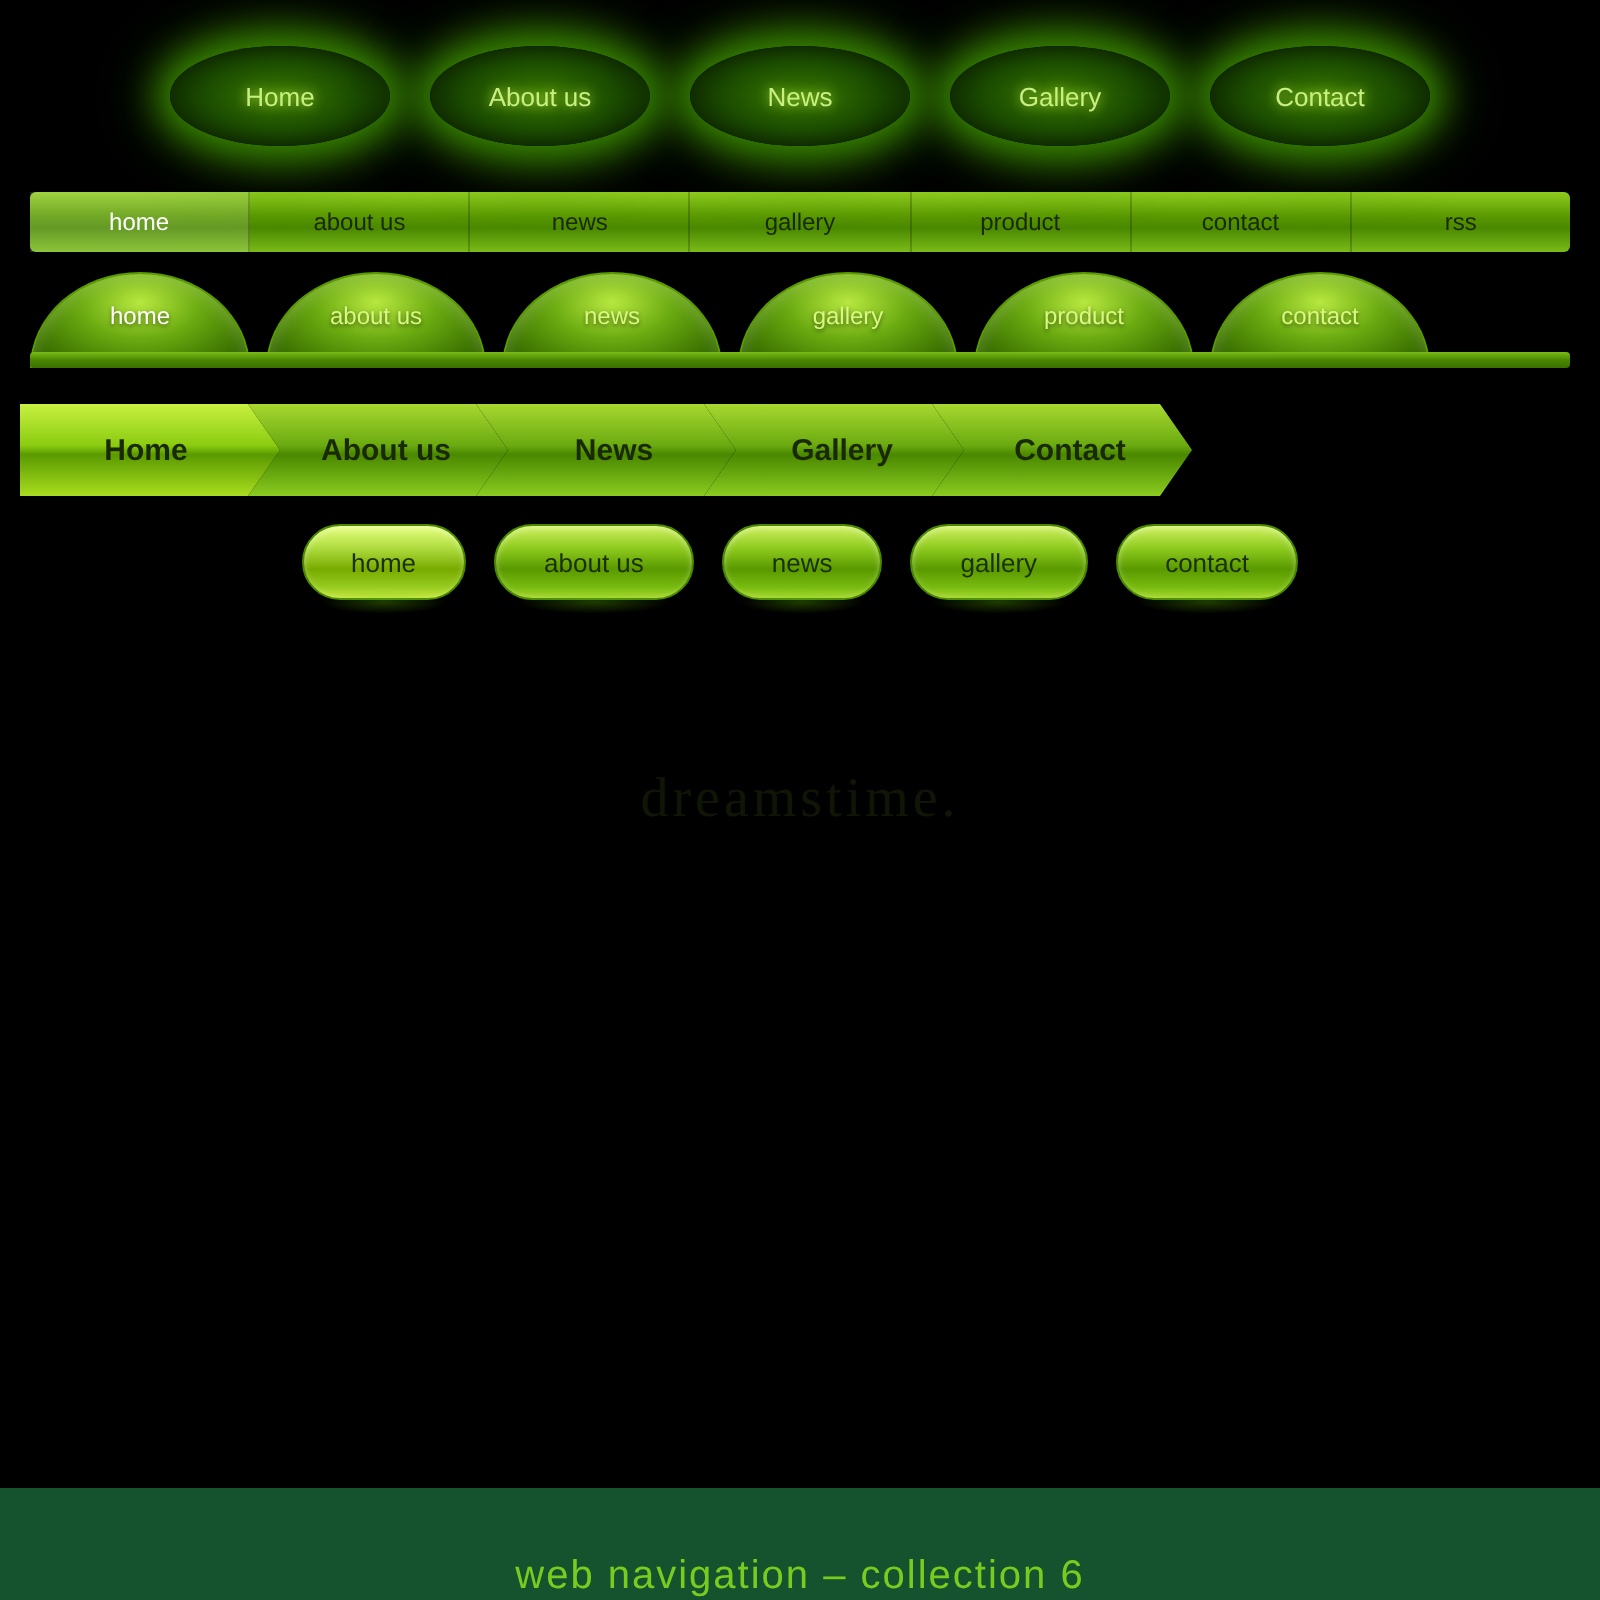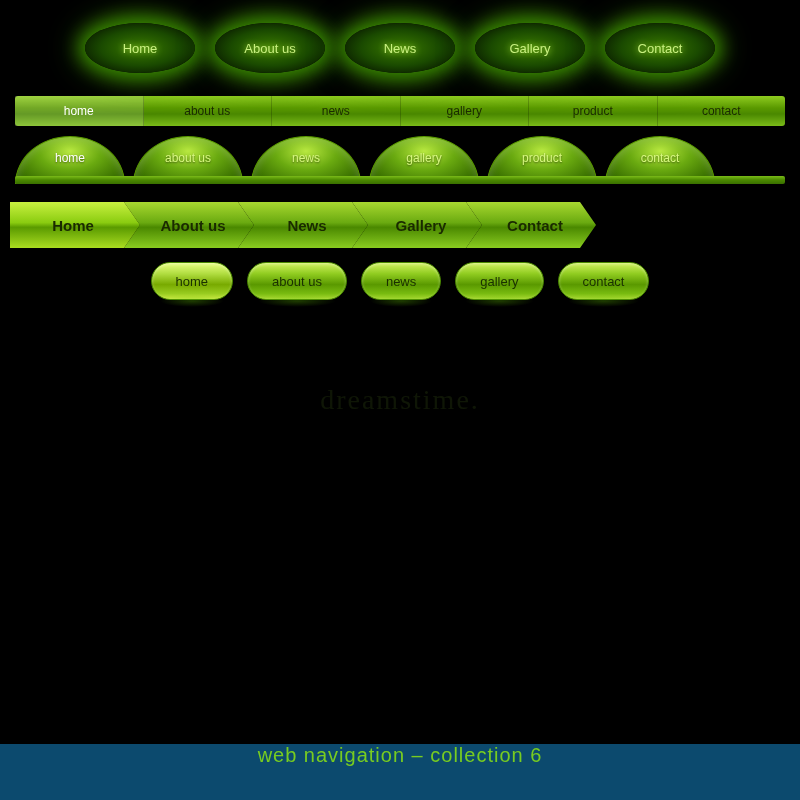--- a/index.html
+++ b/index.html
@@ -204,23 +204,23 @@
       background: linear-gradient(180deg, #e8ff80 0%, #b0dd40 30%, #78aa00 60%, #98cc20 85%, #c8e840 100%);
     }
 
     
     .footer {
       position: absolute;
       bottom: 0;
       left: 0;
       right: 0;
       height: 56px;
-      background: #0c4a6e;
-      display: flex;
-      align-items: flex-start;
+      background: #14532d;
+      display: flex;
+      align-items: flex-end;
       justify-content: center;
     }
     .footer span {
       font-size: 20px;
       color: #78cc20;
       letter-spacing: 1px;
     }
 
     
     .watermark {
@@ -265,20 +265,21 @@
 
 <div class="section2">
   <div class="green-bar">
 
   <div class="green-bar-item">home</div>
       <div class="green-bar-item">about us</div>
       <div class="green-bar-item">news</div>
       <div class="green-bar-item">gallery</div>
       <div class="green-bar-item">product</div>
       <div class="green-bar-item">contact</div>
+      <div class="green-bar-item">rss</div>
     </div>
 </div>
 
 <div class="section3">
   <div class="dome-nav">
 
   <div class="dome-btn">
         <span>home</span>
       </div>
       <div class="dome-btn">

